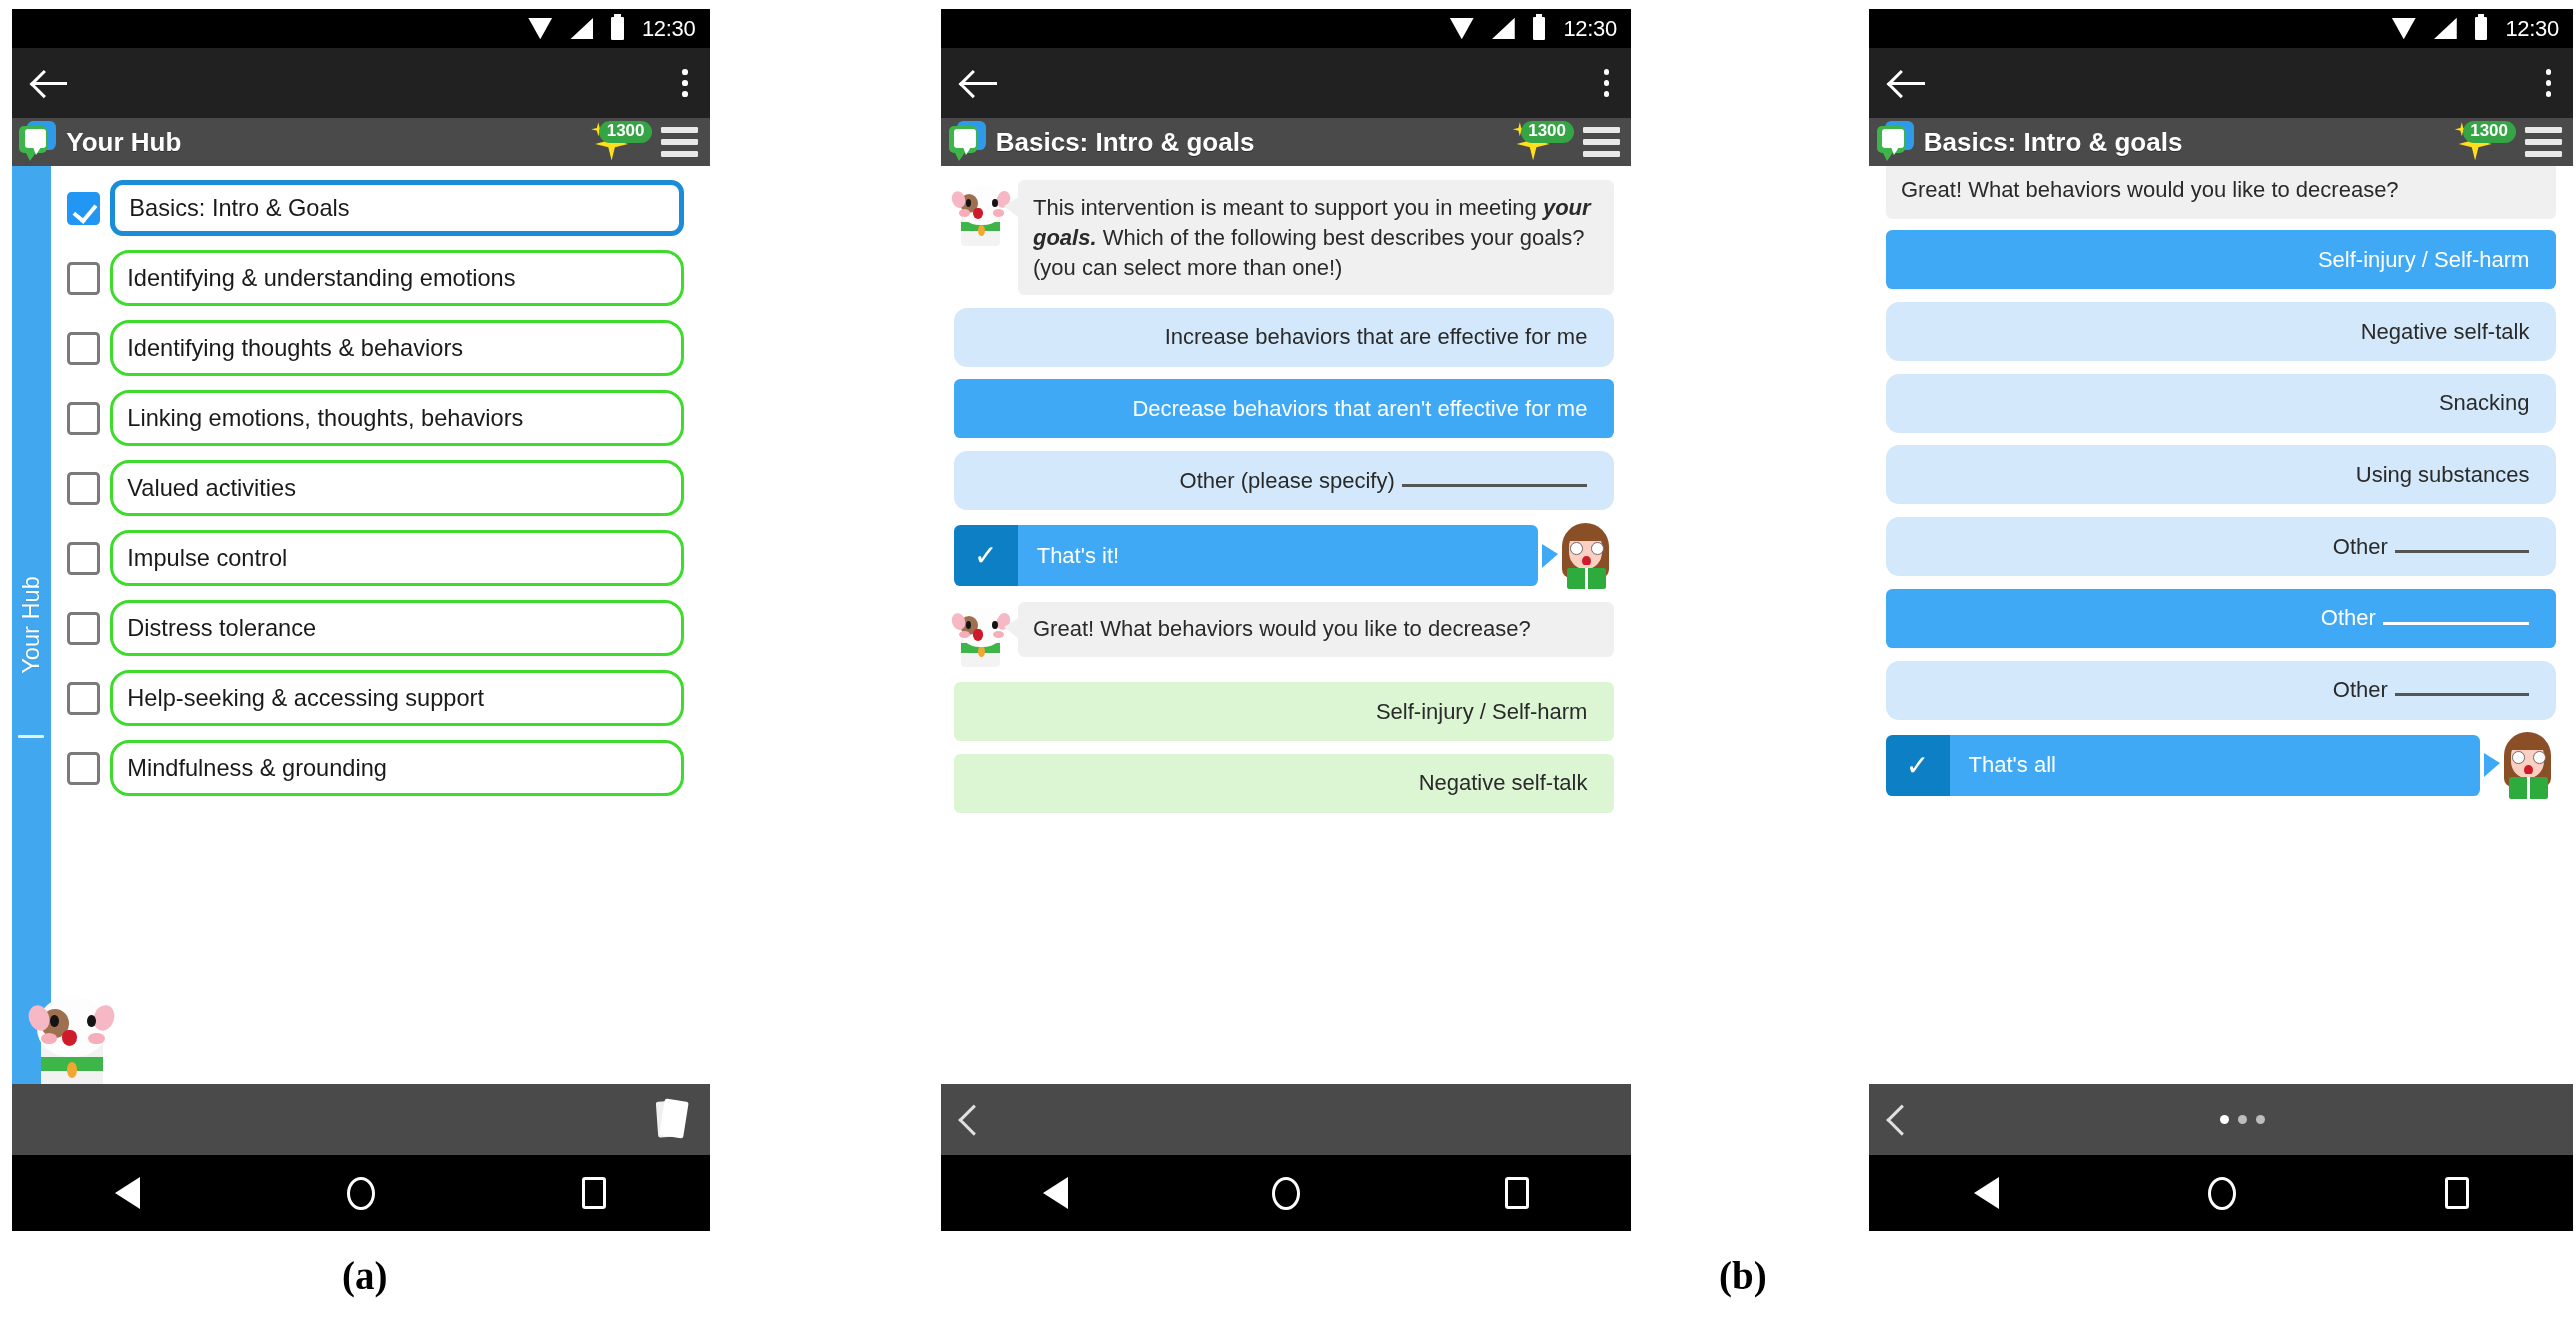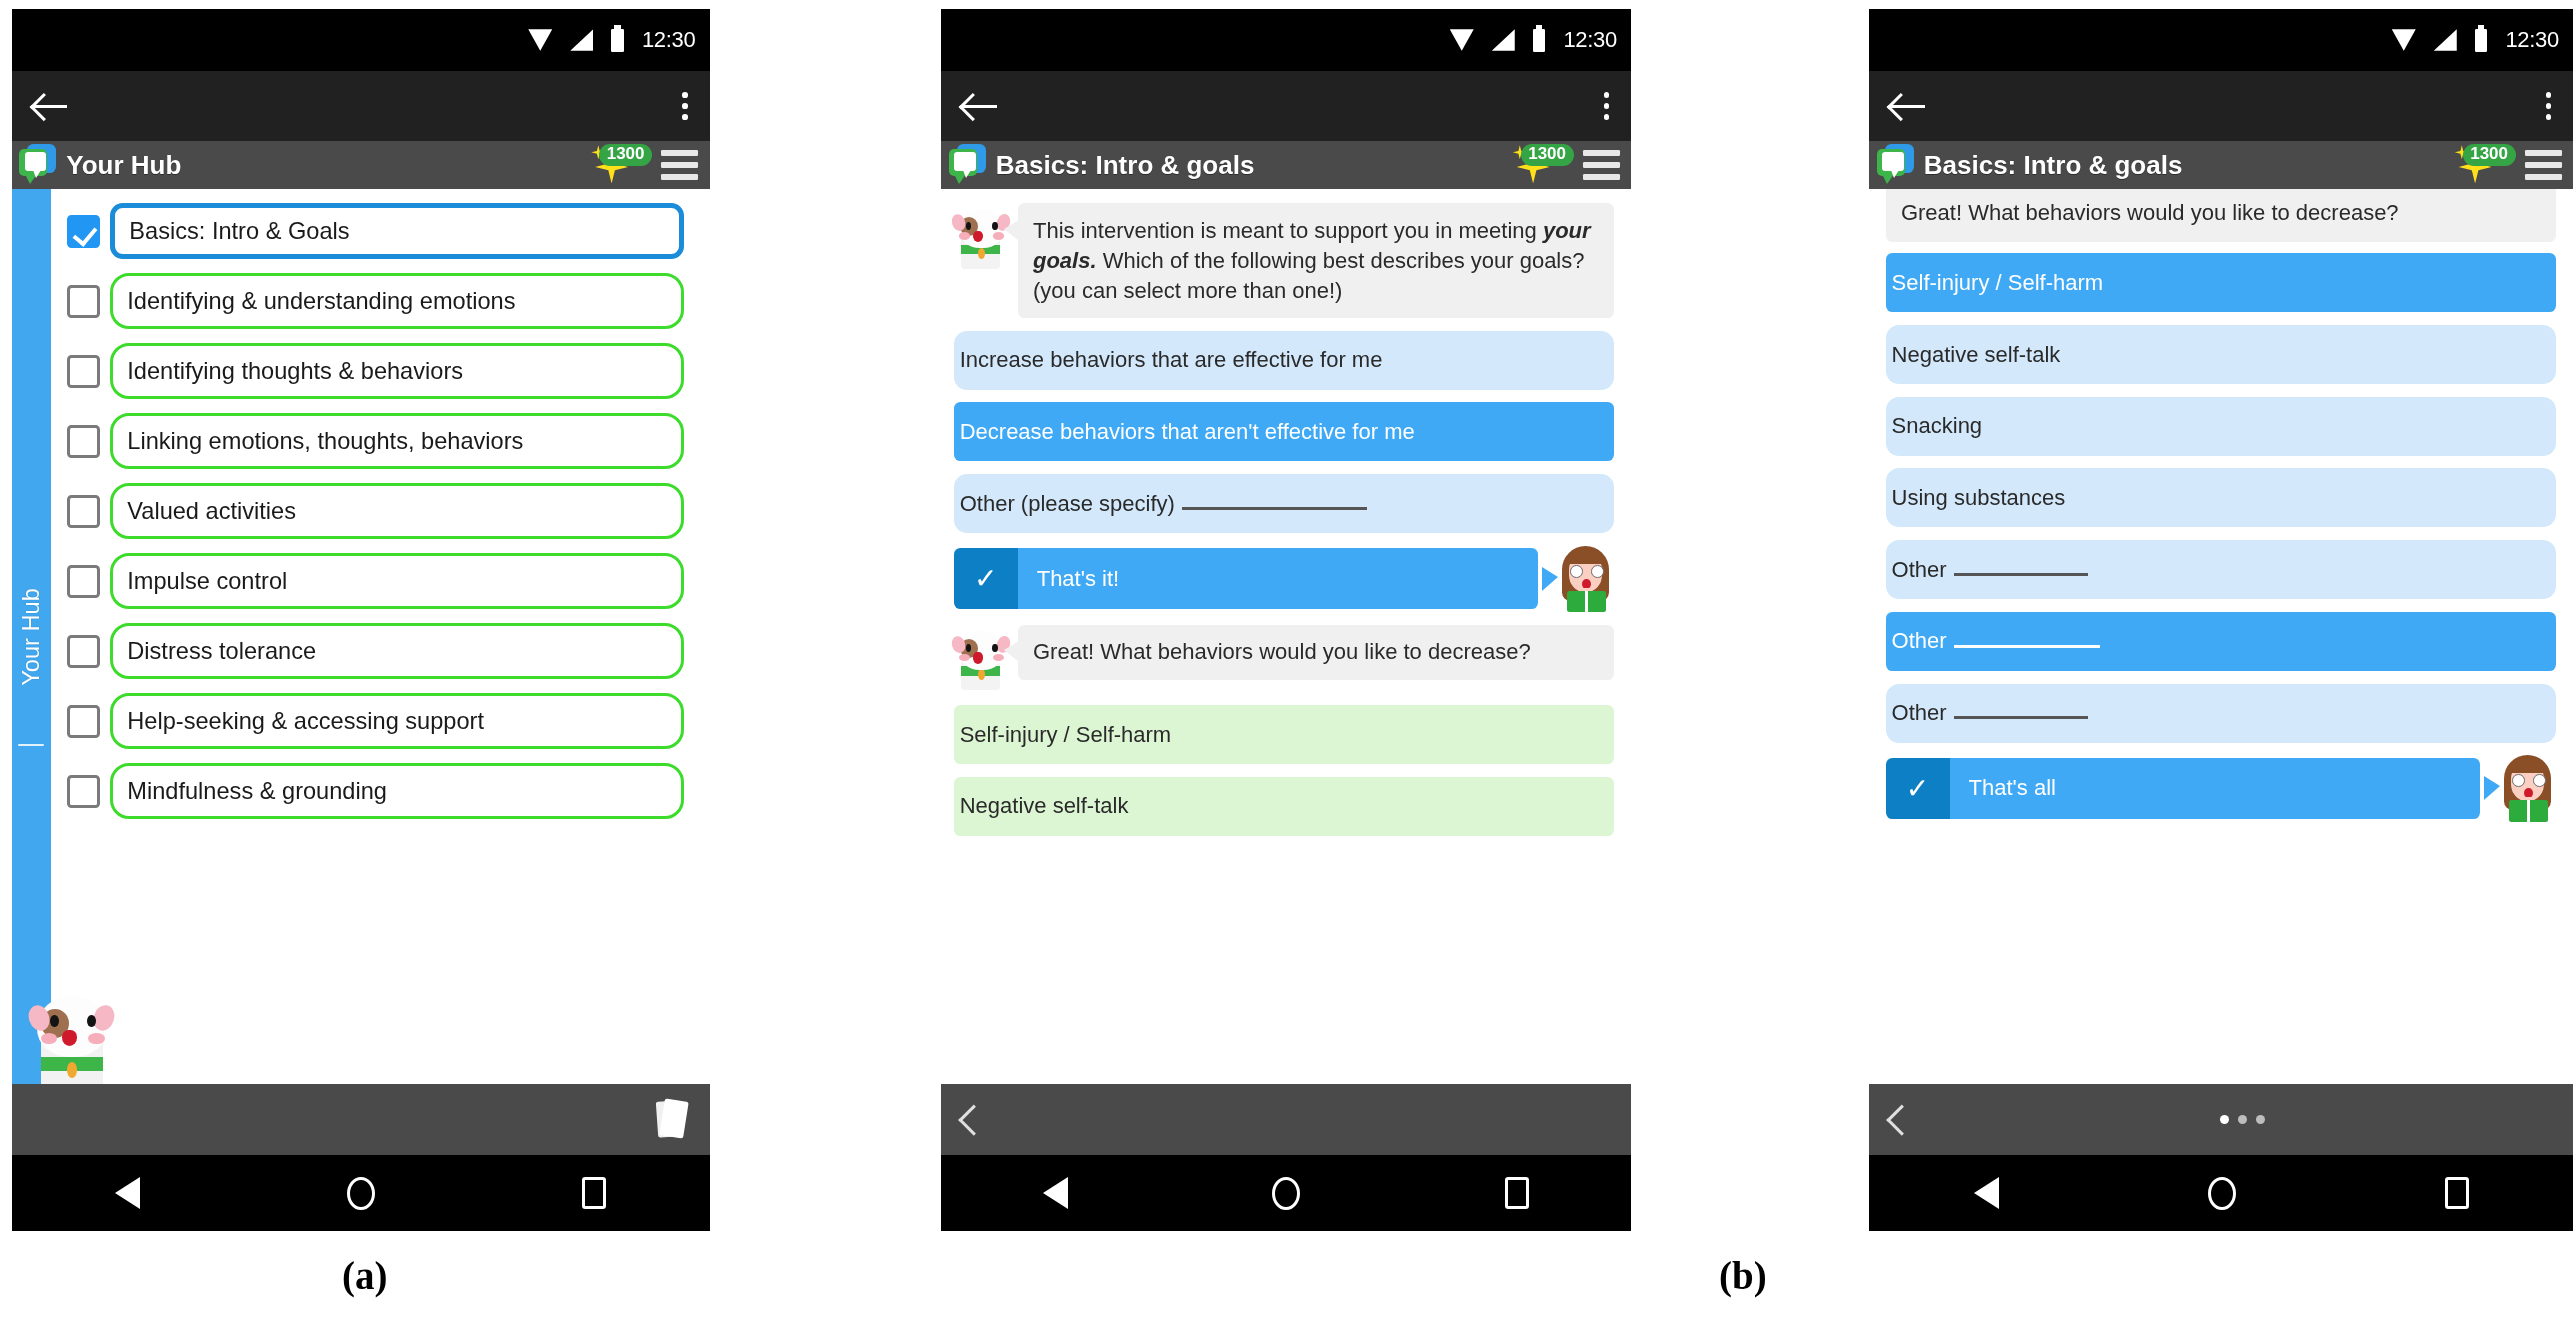--- a/index.html
+++ b/index.html
@@ -18,21 +18,21 @@
     overflow: hidden;
     display: flex;
     flex-direction: column;
   }
   .phone.p1 { left: 11.5px;   top: 9px; width: 698px; height: 1222px; }
   .phone.p2 { left: 941px; top: 9px; width: 690px; height: 1222px; }
   .phone.p3 { left: 1869px; top: 9px; width: 704px; height: 1222px; }
 
   
   .statusbar {
-    height: 62px; background: #000000;
+    height: 39px; background: #000000;
     display: flex; align-items: center; justify-content: flex-end;
     padding-right: 14px; gap: 18px; flex: 0 0 auto;
   }
   .sb-wifi {
     width: 24px; height: 21.6px;
     background: #ffffff;
     clip-path: polygon(0% 0%, 100% 0%, 50% 100%);
   }
   .sb-signal {
     width: 23px; height: 21.6px;
@@ -250,23 +250,23 @@
     background: #f0f0f0; margin-left: 9px; flex: 1 1 auto;
   }
   .bubble.bot::before {
     content: ""; position: absolute; left: -14px; top: 16.6px;
     border-top: 9px solid transparent; border-bottom: 12.7px solid transparent;
     border-right: 15.3px solid #f0f0f0;
   }
   .bubble b { font-weight: bold; font-style: italic; }
 
   .option {
-    border-radius: 6.4px; padding: 0 6px; font-size: 22px;
+    border-radius: 6.4px; padding: 0 27px; font-size: 22px;
     color: #2a2a2a; display: flex; align-items: center;
-    height: 59px; margin-bottom: 12.7px;
+    height: 59px; margin-bottom: 12.7px; justify-content: flex-end;
   }
   .option.lightblue { background: #d3e9fb; border-radius: 13px; }
   .option.blue { background: #3fa9f5; color: #ffffff; }
   .option.lightgreen { background: #dcf6d4; }
   .option .blank {
     display: inline-block; border-bottom: 3.2px solid #555555;
     width: 185px; margin-left: 7.6px; height: 12.7px;
   }
   .option.blue .blank { border-bottom-color: #ffffff; }
 

